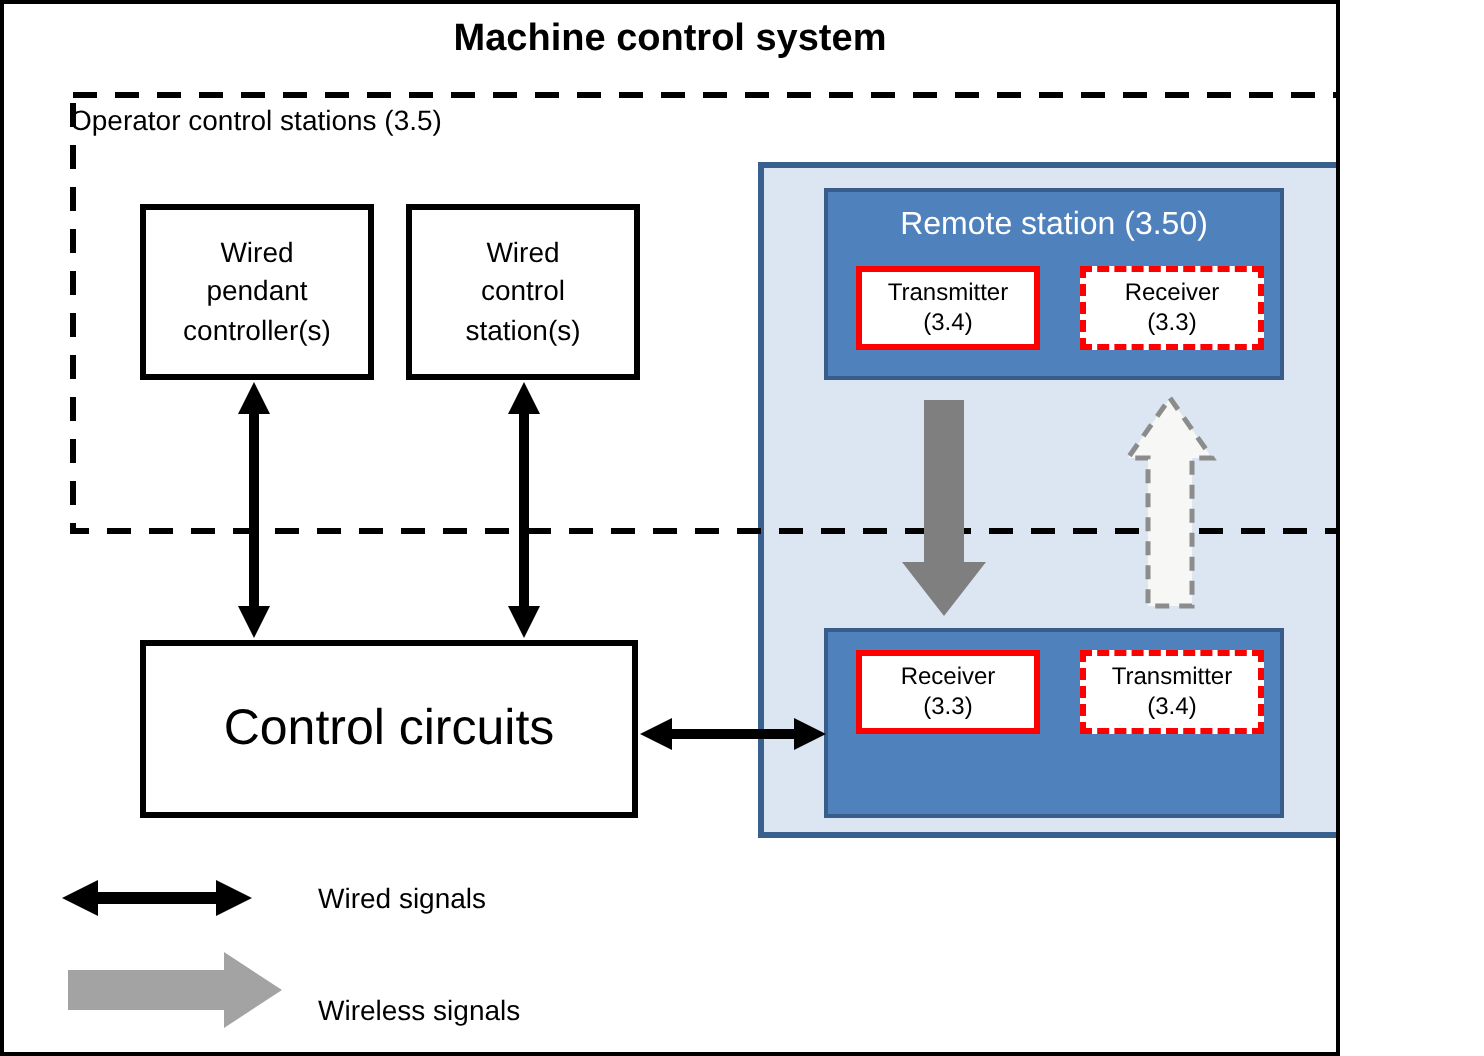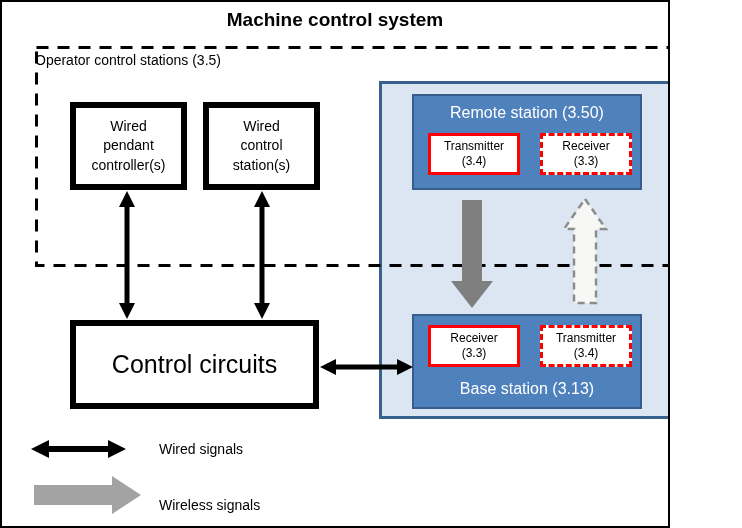--- a/index.html
+++ b/index.html
@@ -50,21 +50,21 @@
     white-space:pre-line;
   }
   .device.solid  { border:3px solid #ff0000; }
   .device.dashed { border:3px dashed #ff0000; }
   .station-remote .device { top:37px; }
   .station-base   .device { top:9px;  }
   .device.pos-left  { left:14px;  }
   .device.pos-right { left:126px; }
   
   .bluebox {
-    position:absolute; background:#ffffff; border:6px solid #000000;
+    position:absolute; background:#ffffff; border:3px solid #000000;
     display:flex; align-items:center; justify-content:center;
     text-align:center;
   }
   .box-pendant { left:68px;  top:100px; width:117px; height:88px; font-size:14px; line-height:1.4; white-space:pre-line; }
   .box-wiredcs { left:201px; top:100px; width:117px; height:88px; font-size:14px; line-height:1.4; white-space:pre-line; }
   .box-control { left:68px;  top:318px; width:249px; height:89px; font-size:25px; }
   
   .overlay {
     position:absolute; left:0; top:0; width:742px; height:528px;
     pointer-events:none;
@@ -92,21 +92,20 @@
 (3.4)</div>
     <div class="device dashed pos-right">Receiver
 (3.3)</div>
   </div>
 
   <div class="station station-base">
     <div class="device solid pos-left">Receiver
 (3.3)</div>
     <div class="device dashed pos-right">Transmitter
 (3.4)</div>
-    <div class="station-label">Base station (3.13)</div>
   </div>
 
   <div class="bluebox box-pendant">Wired
 pendant
 controller(s)</div>
   <div class="bluebox box-wiredcs">Wired
 control
 station(s)</div>
   <div class="bluebox box-control">Control circuits</div>
 

